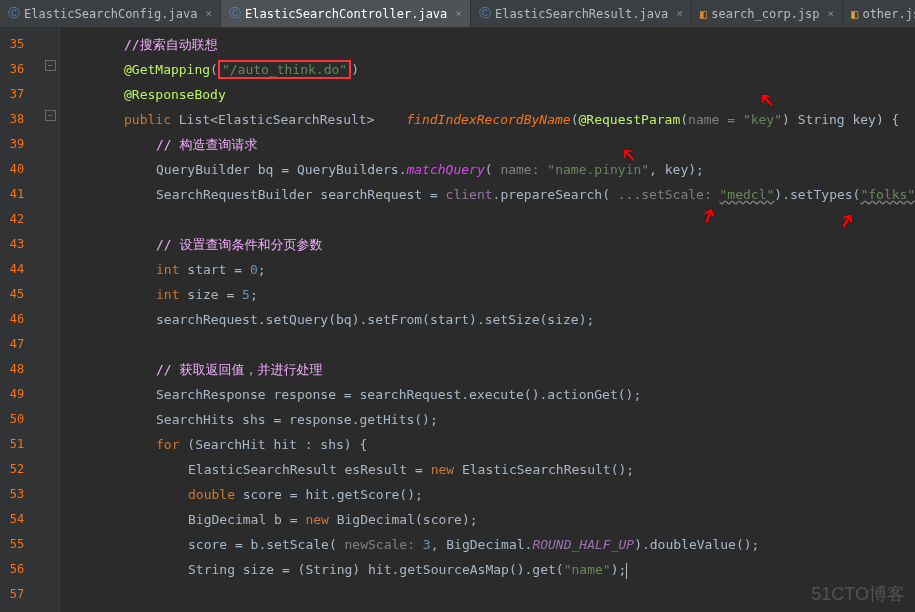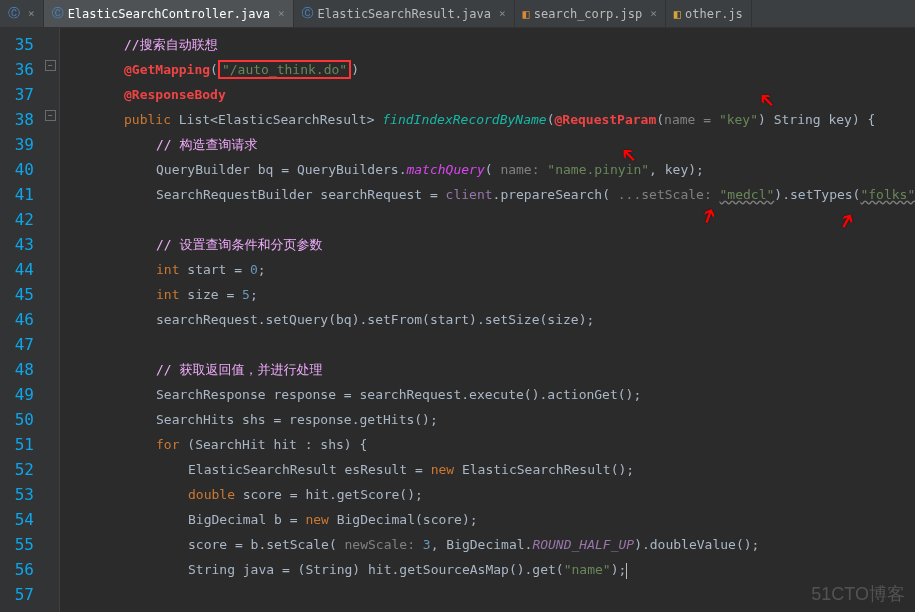--- a/index.html
+++ b/index.html
@@ -42,24 +42,24 @@
     .icon-jsp { color: #d68a3a; }
     .icon-js { color: #d6a33a; }
     .editor {
       display: flex;
       height: calc(100% - 28px);
       background: #2b2b2b;
     }
     .gutter {
       width: 42px;
       background: #313335;
-      text-align: right;
+      text-align: center;
       padding-right: 8px;
-      color: #0ea5e9;
-      font-size: 16px;
+      color: #f97316;
+      font-size: 12px;
       line-height: 25px;
       padding-top: 4px;
       user-select: none;
     }
     .fold-gutter {
       width: 18px;
       background: #313335;
       border-right: 1px solid #3f3f3f;
       position: relative;
     }
@@ -83,24 +83,24 @@
       line-height: 25px;
       white-space: nowrap;
       overflow: hidden;
       position: relative;
     }
     .line { height: 25px; position: relative; }
     .indent1 { padding-left: 56px; }
     .indent2 { padding-left: 88px; }
     .indent3 { padding-left: 120px; }
     .comment { color: #f0abfc; }
-    .annotation { color: #ef4444; font-weight: bold; }
+    .annotation { color: #bef264; }
     .keyword { color: #cc7832; }
     .string { color: #6a8759; }
-    .method-decl { color: #14b8a6; font-style: italic; }
+    .method-decl { color: #f97316; font-style: italic; margin-left: 24px; }
     .method-call-italic { color: #d946ef; font-style: italic; }
     .field { color: #9876aa; }
     .param-name { color: #808080; }
     .number { color: #6897bb; }
     .type { color: #a9b7c6; }
     .static-field { color: #9876aa; font-style: italic; }
     .red-box {
       border: 2px solid #ff3333;
       padding: 0 2px;
     }
@@ -130,20 +130,21 @@
       background: #bbbbbb;
       vertical-align: middle;
     }
   </style>
 </head>
 <body>
 
 <div class="tabs">
   <div class="tab">
       <span class="icon-java">Ⓒ</span>
+      <span>ElasticSearchConfig.java</span>
       <span class="close">×</span>
     </div>
   <div class="tab active">
       <span class="icon-java">Ⓒ</span>
       <span>ElasticSearchController.java</span>
       <span class="close">×</span>
     </div>
   <div class="tab">
       <span class="icon-java">Ⓒ</span>
       <span>ElasticSearchResult.java</span>
@@ -206,21 +207,21 @@
     <div class="line indent2"><span>searchRequest.setQuery(bq).setFrom(start).setSize(size);</span></div>
     <div class="line"></div>
     <div class="line indent2"><span class="comment">// 获取返回值，并进行处理</span></div>
     <div class="line indent2"><span>SearchResponse response = searchRequest.execute().actionGet();</span></div>
     <div class="line indent2"><span>SearchHits shs = response.getHits();</span></div>
     <div class="line indent2"><span class="keyword">for</span><span> (SearchHit hit : shs) {</span></div>
     <div class="line indent3"><span>ElasticSearchResult esResult = </span><span class="keyword">new</span><span> ElasticSearchResult();</span></div>
     <div class="line indent3"><span class="keyword">double</span><span> score = hit.getScore();</span></div>
     <div class="line indent3"><span>BigDecimal b = </span><span class="keyword">new</span><span> BigDecimal(score);</span></div>
     <div class="line indent3"><span>score = b.setScale(</span><span class="param-name"> newScale: </span><span class="number">3</span><span>, BigDecimal.</span><span class="static-field">ROUND_HALF_UP</span><span>).doubleValue();</span></div>
-    <div class="line indent3"><span>String java = (String) hit.getSourceAsMap().get(</span><span class="string">"name"</span><span>);</span><span class="caret"></span></div>
+    <div class="line indent3"><span>String size = (String) hit.getSourceAsMap().get(</span><span class="string">"name"</span><span>);</span><span class="caret"></span></div>
 
     <div class="arrow" style="top:60px; left:698px; transform:rotate(225deg);">➔</div>
     <div class="arrow" style="top:115px; left:560px; transform:rotate(225deg);">➔</div>
     <div class="arrow" style="top:175px; left:640px; transform:rotate(290deg);">➔</div>
     <div class="arrow" style="top:180px; left:778px; transform:rotate(300deg);">➔</div>
   </div>
 </div>
 
 <div class="watermark">51CTO博客</div>
 

